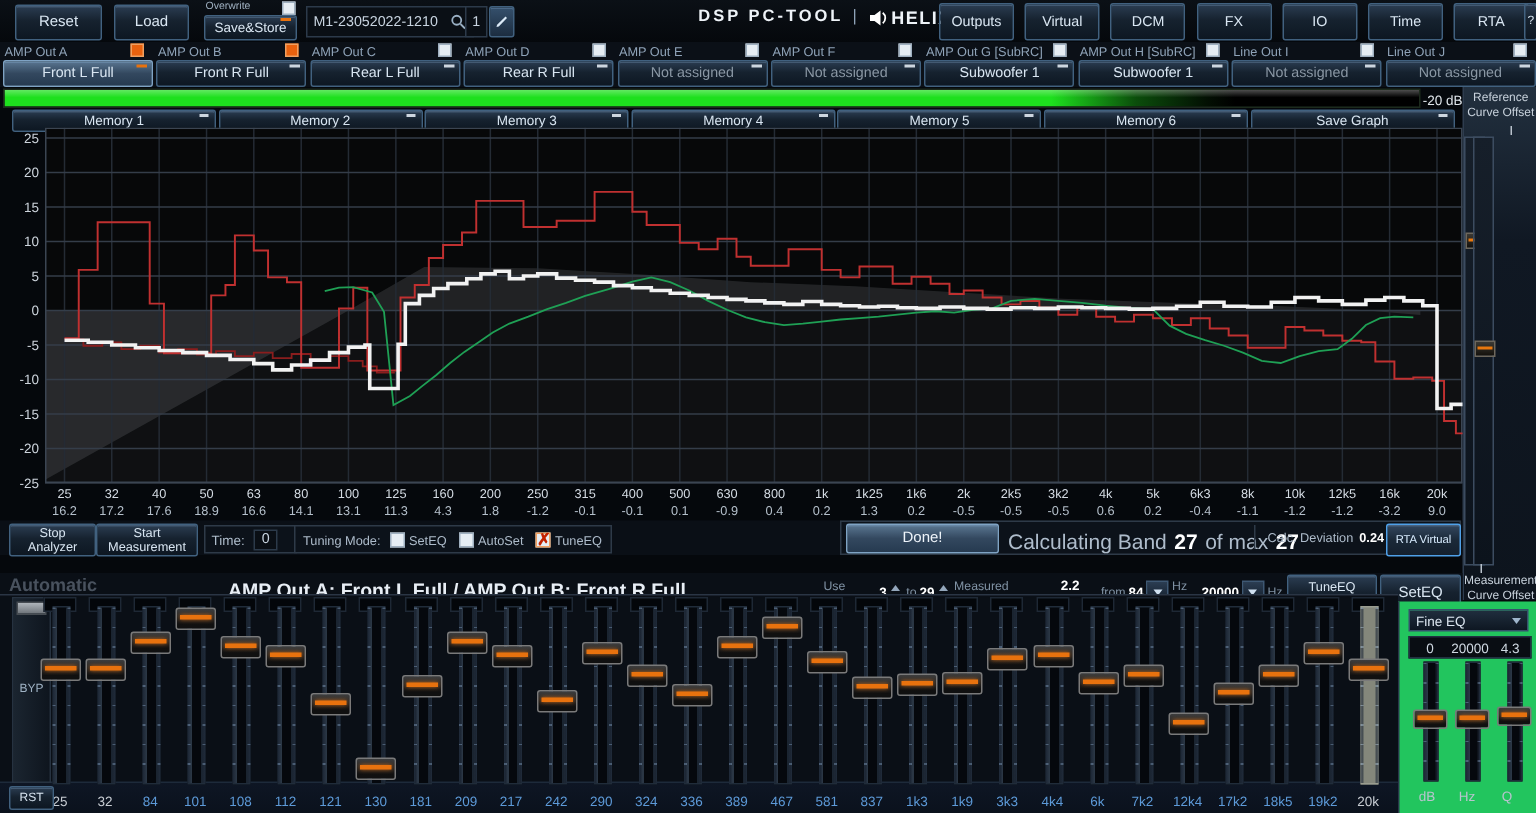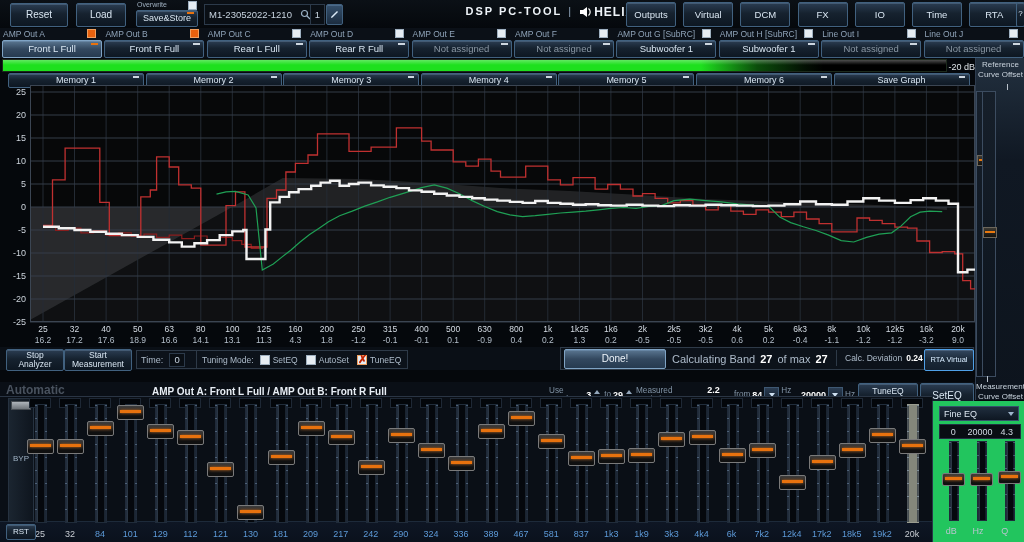--- a/index.html
+++ b/index.html
@@ -472,42 +472,42 @@
           <span class="modechk checked" style="--i: 2;">
           <span class="chk on"></span>
           <span>TuneEQ</span>
         </span>
         </span>
     </div>
     <div class="group" style="left:560px;top:0;width:412px;height:21px;"></div>
     <div class="btn sel" style="left:564px;top:2px;width:100px;height:18px;">
         <span>Done!</span>
       </div>
-    <div class="abs" style="left:672px;top:6px;display:flex;gap:5px;font-size:11px;color:#aebccb;align-items:center;">
+    <div class="abs" style="left:672px;top:6px;display:flex;gap:5px;font-size:14px;color:#aebccb;align-items:center;">
       <span>Calculating Band</span>
       <span class="white">27</span>
       <span>of max</span>
       <span class="white">27</span>
     </div>
     <div class="abs" style="left:836px;top:3px;height:16px;border-left:1px solid #2e3a48;padding-left:8px;display:flex;gap:4px;font-size:8.5px;color:#aebccb;align-items:center;">
       <span>Calc. Deviation</span>
       <span class="white">0.24</span>
       <span>dB</span>
     </div>
     <div class="btn rta-sel" style="left:924px;top:2px;width:48px;height:20px;font-size:7.5px;">
         <span>RTA Virtual</span>
       </div>
   </div>
 
   <div class="tunrow">
     <div class="sect-title">
       <div>Automatic</div>
         <div>EQ Tuning</div>
     </div>
-    <div class="abs" style="left:152px;top:4px;font-size:10px;font-weight:bold;color:#e8eef5;">AMP Out A: Front L Full / AMP Out B: Front R Full</div>
+    <div class="abs" style="left:152px;top:4px;font-size:13px;font-weight:bold;color:#e8eef5;">AMP Out A: Front L Full / AMP Out B: Front R Full</div>
     <div class="abs" style="left:549px;top:0;width:306px;height:25px;display:flex;align-items:center;gap:2px;font-size:8.2px;color:#8193a5;overflow:hidden;">
       <span>Use Band:</span>
       <span class="white" style="font-size:9px;">3</span>
       <span class="spin"></span>
       <span>to</span>
       <span class="white" style="font-size:9px;">29</span>
       <span class="spin"></span>
       <span>Measured Deviation:</span>
       <span class="white" style="font-size:9px;">2.2 dB</span>
       <span>from</span>
@@ -557,21 +557,21 @@
       <div class="band" style="--i: 3; --pct: 3;">
       <div class="vbox"></div>
       <div class="track"></div>
       <div class="handle"></div>
       <div class="flabel">101</div>
     </div>
       <div class="band" style="--i: 4; --pct: 20;">
       <div class="vbox"></div>
       <div class="track"></div>
       <div class="handle"></div>
-      <div class="flabel">129</div>
+      <div class="flabel">108</div>
     </div>
       <div class="band" style="--i: 5; --pct: 25;">
       <div class="vbox"></div>
       <div class="track"></div>
       <div class="handle"></div>
       <div class="flabel">112</div>
     </div>
       <div class="band" style="--i: 6; --pct: 54;">
       <div class="vbox"></div>
       <div class="track"></div>

